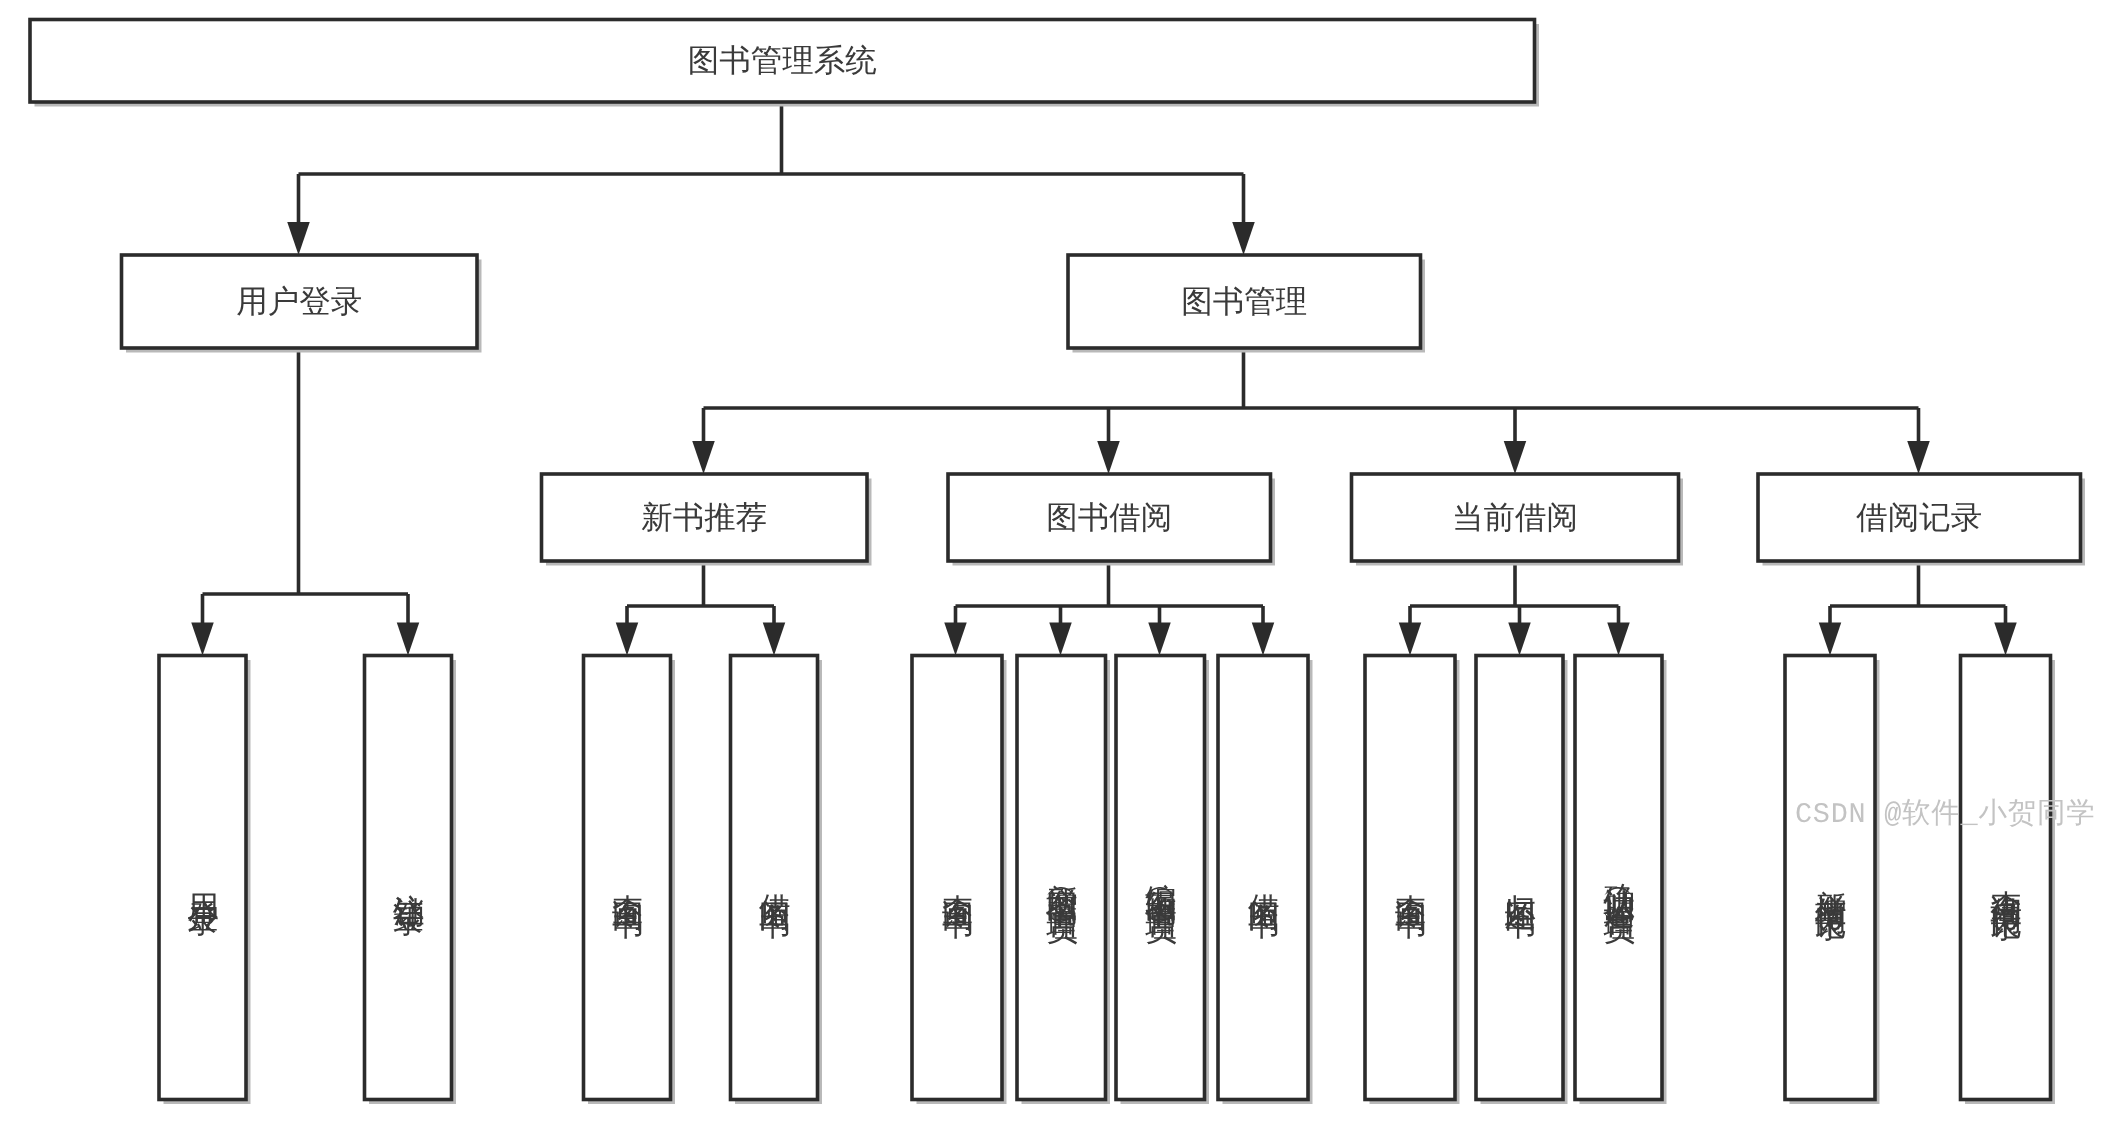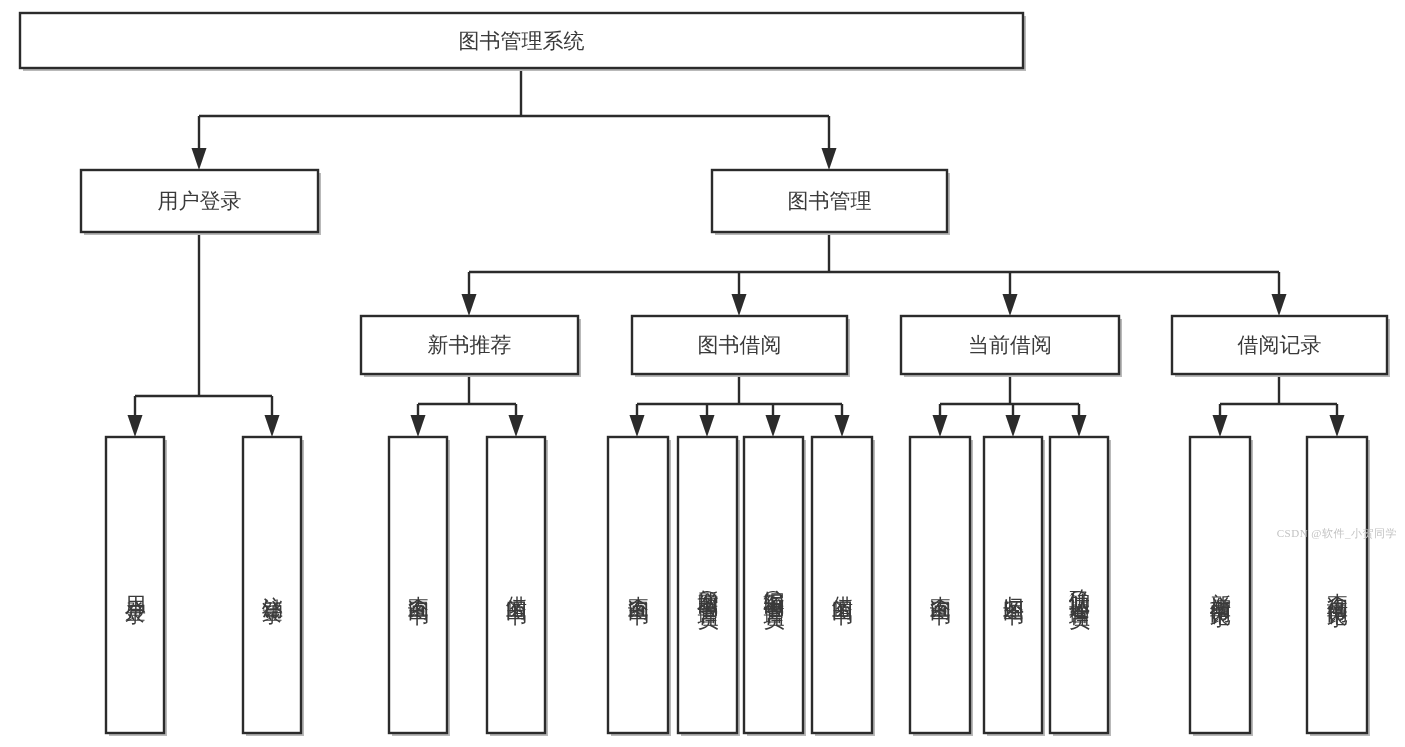--- a/index.html
+++ b/index.html
@@ -68,23 +68,23 @@
     box-sizing: border-box;
     overflow: hidden;
   }
   .vlabel-wrap {
     position: absolute;
     pointer-events: none;
   }
   .watermark {
     position: absolute;
     right: 8px;
-    bottom: 20px;
-    font-family: Liberation Serif, serif;
-    font-size: 11px;
+    bottom: 6px;
+    font-family: Liberation Mono, monospace;
+    font-size: 19px;
     color: #c3c3c3;
     letter-spacing: 0.5px;
     white-space: nowrap;
   }
 </style>
 </head>
 <body>
 
 <div id="diagram-root">
   <svg id="tree-svg" viewBox="0 0 1405 747" preserveAspectRatio="none">

